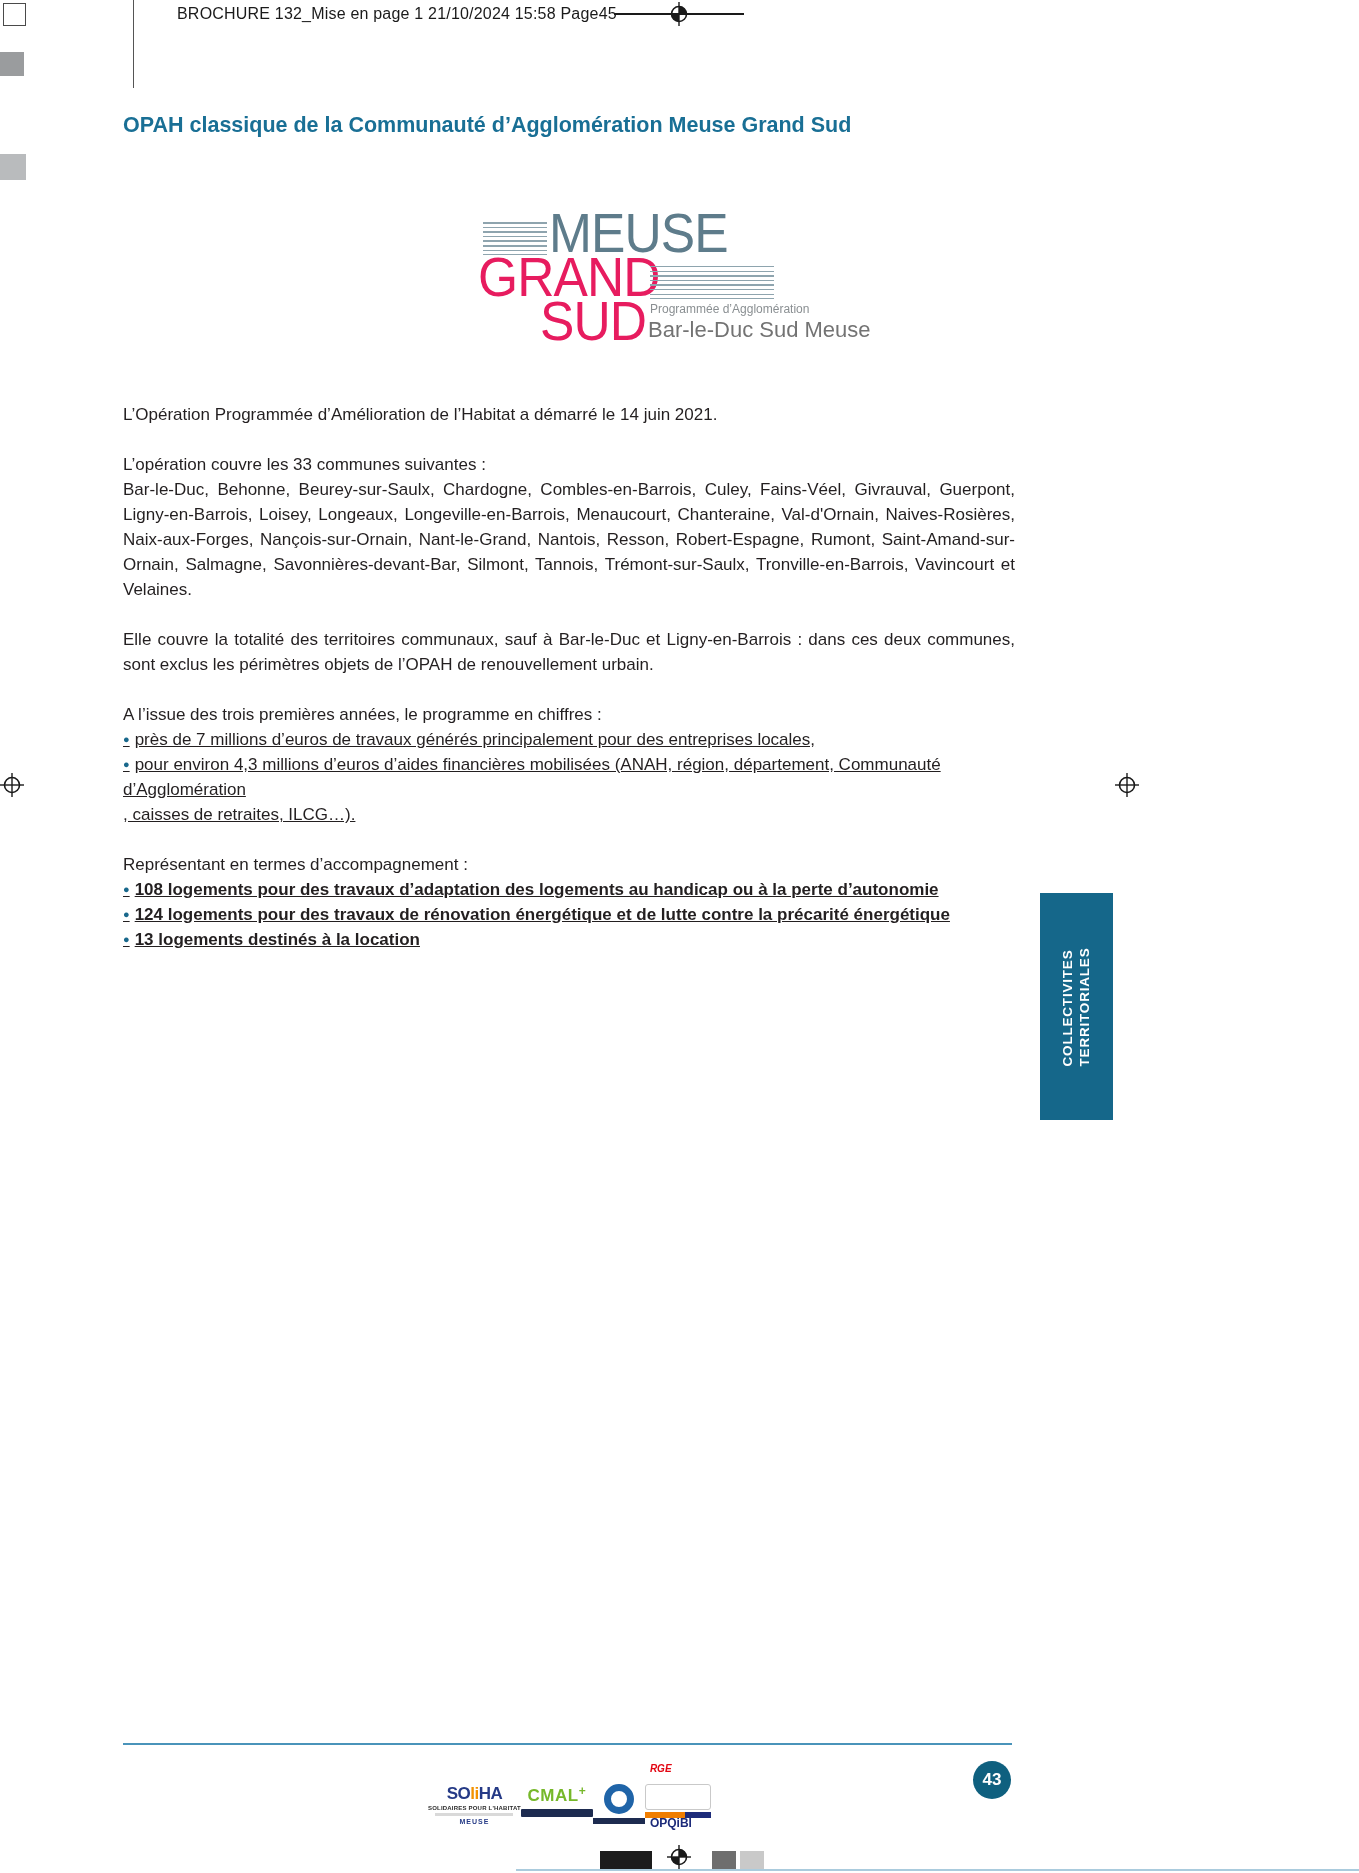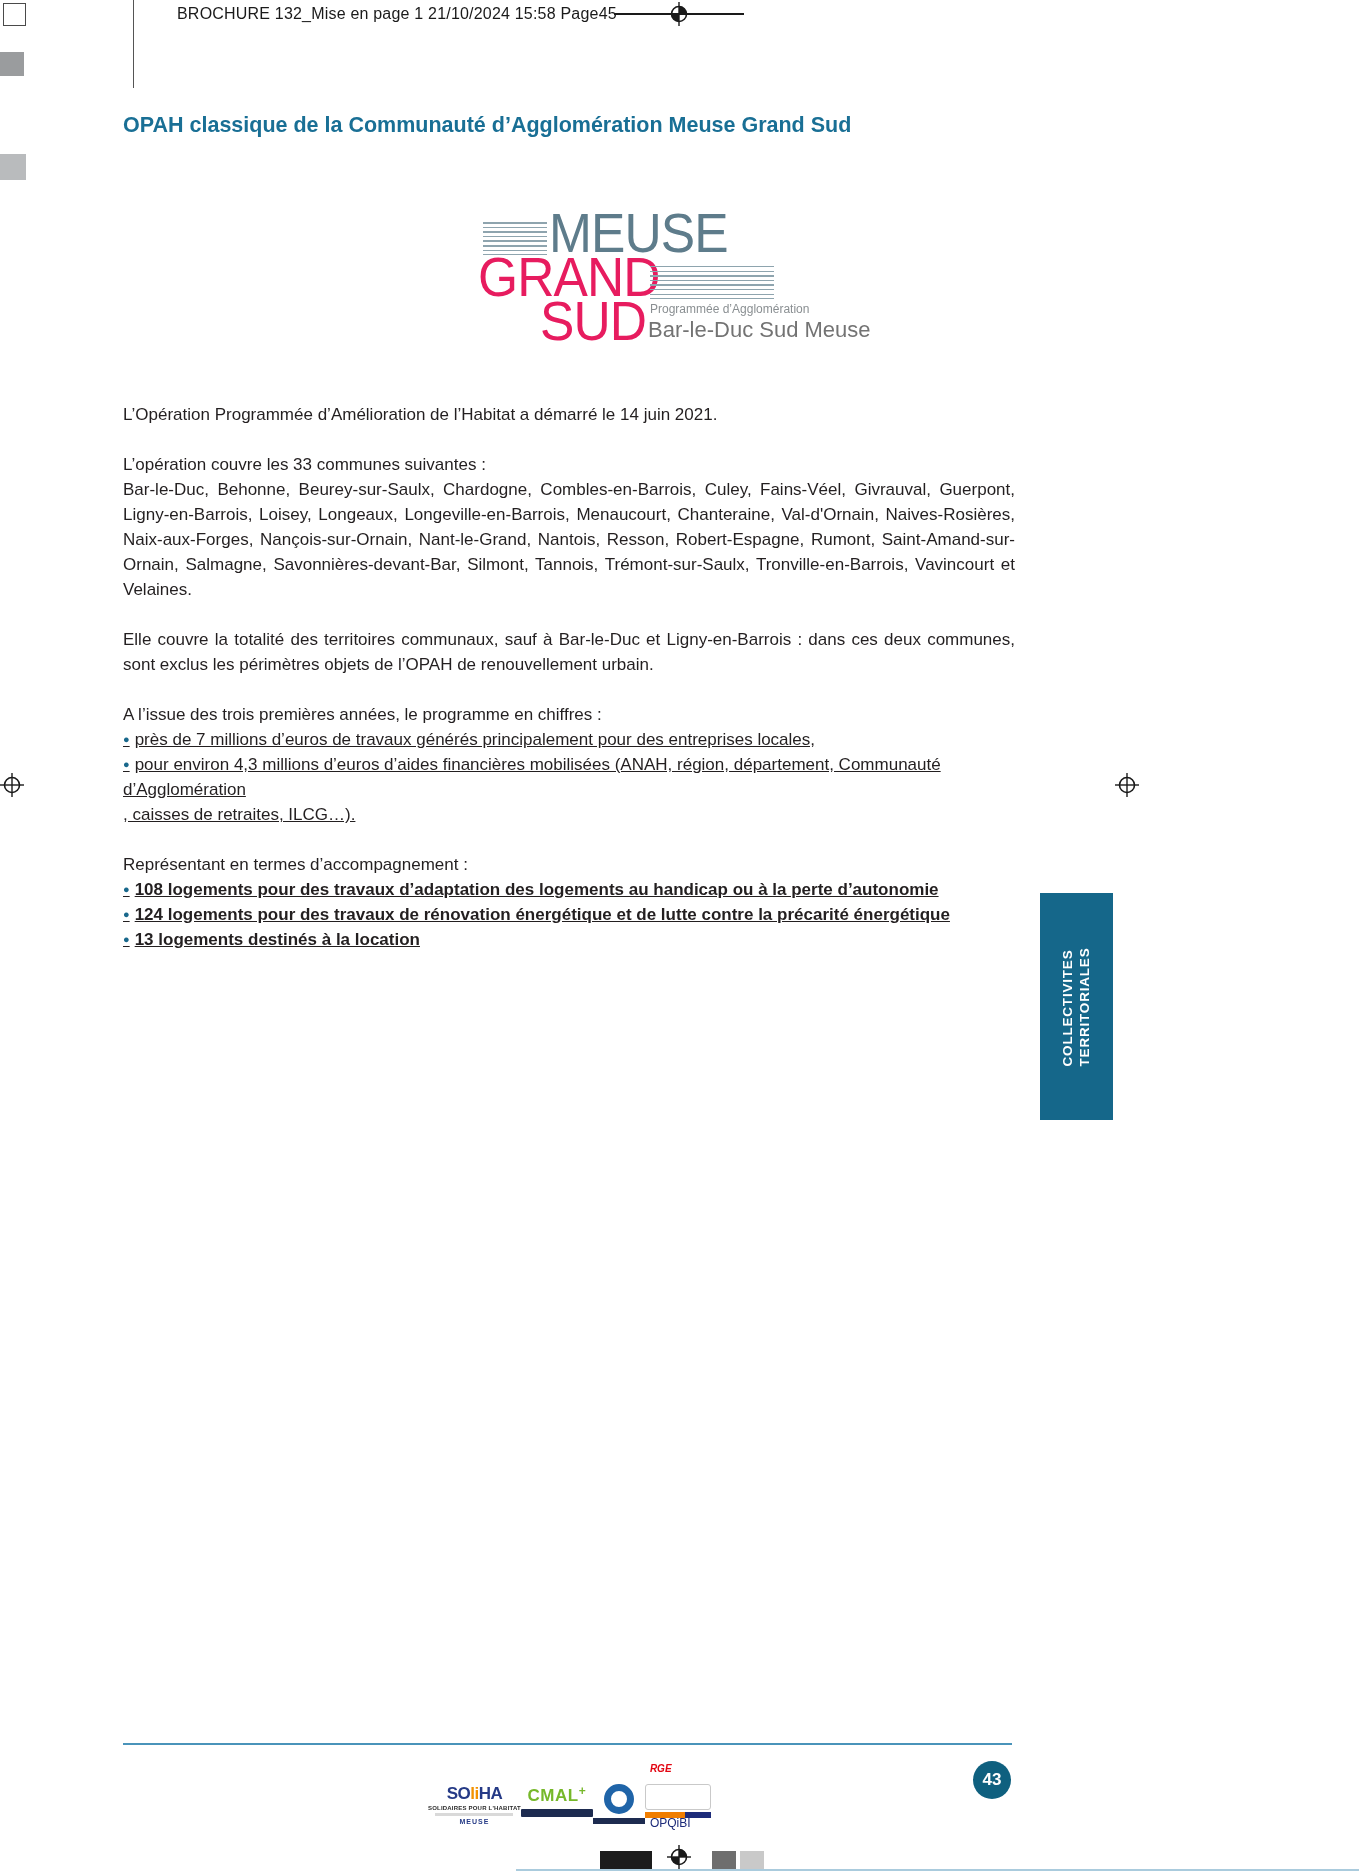--- a/index.html
+++ b/index.html
@@ -67,21 +67,21 @@
   .soliha-bar{width:78px;height:3px;background:#d9d9d9;margin-top:2px;}
   .soliha-region{font-size:7px;font-weight:bold;color:#253a86;margin-top:2px;letter-spacing:1px;}
   .cmal-word{font-size:17px;font-weight:bold;color:#76b82a;letter-spacing:.5px;}
   .cmal-plus{color:#76b82a;font-size:12px;font-weight:bold;vertical-align:6px;}
   .cmal-bar{width:72px;height:8px;background:#1d2b50;margin-top:3px;border-radius:1px;}
   .round-logo{width:30px;height:30px;border-radius:50%;border:7px solid #1f64a8;background:#fff;box-sizing:border-box;}
   .round-bar{width:52px;height:6px;background:#1d2b50;margin-top:4px;}
   .rge-box{width:66px;height:26px;background:#fff;border:1px solid #c9c9c9;border-radius:3px;
            display:flex;flex-direction:column;align-items:flex-start;justify-content:center;padding:2px 4px;box-sizing:border-box;}
   .rge-top{font-size:10px;font-weight:bold;font-style:italic;color:#e30613;line-height:8px;}
-  .rge-word{font-size:12px;font-weight:normal;color:#1d2b7a;line-height:12px;margin-top:44px;}
+  .rge-word{font-size:12px;font-weight:bold;color:#1d2b7a;line-height:12px;margin-top:44px;}
   .rge-bar{width:66px;height:6px;margin-top:2px;background:linear-gradient(to right,#f07d00 0 60%,#1d2b7a 60% 100%);}
   .page-badge{position:absolute;left:973px;top:1761px;width:38px;height:38px;border-radius:50%;
               background:#0f607f;color:#fff;font-size:17px;font-weight:bold;
               display:flex;align-items:center;justify-content:center;}
 </style>
 </head>
 <body>
 
 <div class="sheet">
 

